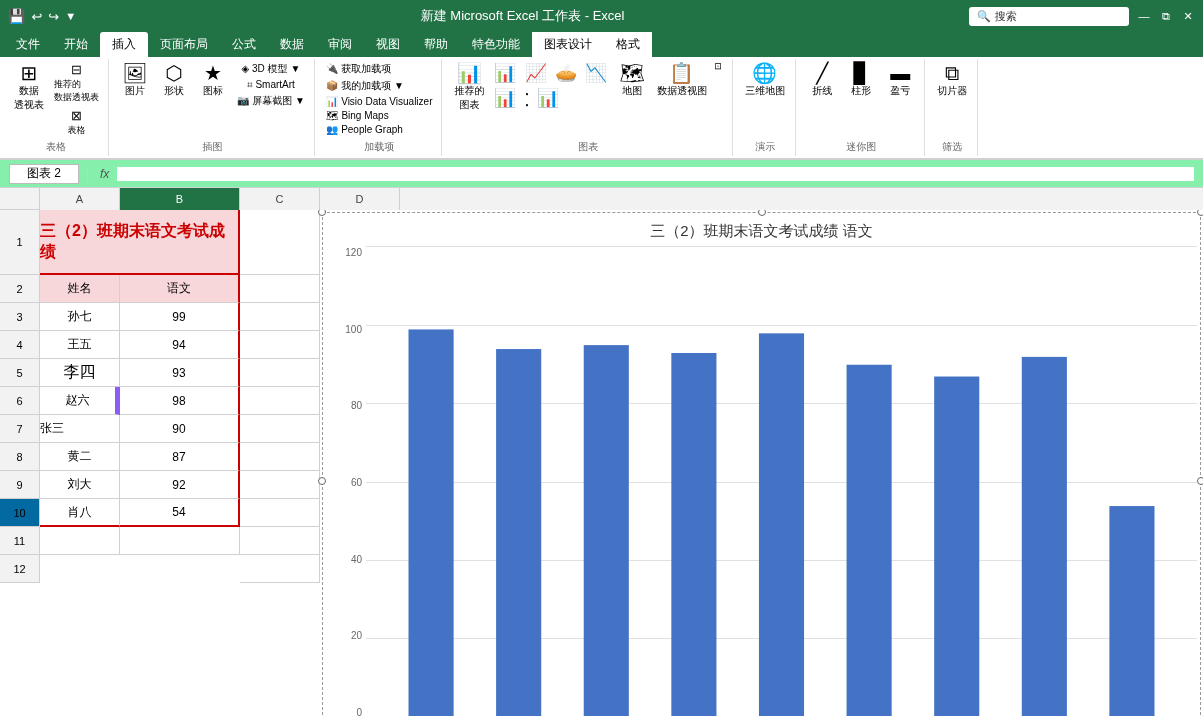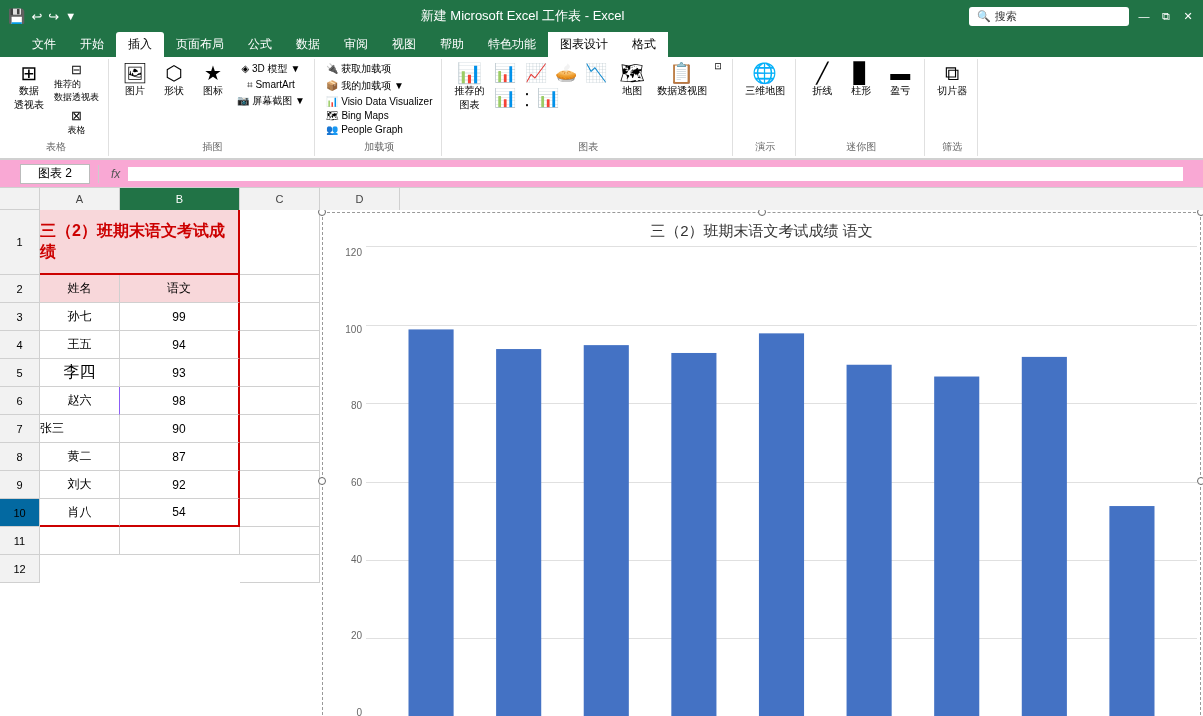--- a/index.html
+++ b/index.html
@@ -7,36 +7,36 @@
 
     
     .title-bar { height: 32px; background: #217346; display: flex; align-items: center; justify-content: space-between; padding: 0 8px; color: #fff; }
     .title-bar-left { display: flex; align-items: center; gap: 6px; }
     .title-bar-center { font-size: 13px; font-weight: normal; }
     .title-bar-right { display: flex; align-items: center; gap: 8px; font-size: 11px; }
     .window-btn { width: 14px; height: 14px; display: inline-flex; align-items: center; justify-content: center; cursor: pointer; font-size: 11px; }
 
     
     .ribbon { background: #fff; border-bottom: 1px solid #d0d0d0; }
-    .ribbon-tabs { display: flex; align-items: flex-end; background: #217346; padding-left: 20px; }
+    .ribbon-tabs { display: flex; align-items: flex-end; background: #217346; padding-left: 4px; }
     .ribbon-tab { padding: 4px 12px; font-size: 12px; cursor: pointer; color: #fff; background: transparent; border: none; }
     .ribbon-tab.active { background: #fff; color: #000; border-top-left-radius: 3px; border-top-right-radius: 3px; }
 
     .ribbon-content { display: flex; align-items: stretch; padding: 2px 4px; gap: 2px; background: #fff; border-bottom: 1px solid #d0d0d0; }
     .ribbon-group { display: flex; flex-direction: column; align-items: center; border-right: 1px solid #e0e0e0; padding: 2px 6px; min-width: 50px; }
     .ribbon-group-inner { display: flex; align-items: flex-start; gap: 3px; flex: 1; }
     .ribbon-group-label { font-size: 10px; color: #666; margin-top: 2px; text-align: center; }
     .ribbon-btn { display: flex; flex-direction: column; align-items: center; padding: 2px 4px; cursor: pointer; border-radius: 3px; min-width: 36px; font-size: 10px; gap: 1px; }
     .ribbon-btn .icon { font-size: 20px; line-height: 1; }
     .ribbon-btn .btn-label { font-size: 10px; text-align: center; white-space: nowrap; }
     .ribbon-btn-small { display: flex; flex-direction: column; align-items: center; padding: 1px 3px; cursor: pointer; border-radius: 3px; font-size: 10px; gap: 1px; }
     .ribbon-btn-small .icon { font-size: 14px; }
 
     
-    .formula-bar { display: flex; align-items: center; height: 28px; border-bottom: 1px solid #d0d0d0; background: #f9a8d4; padding: 0 20px; gap: 4px; }
+    .formula-bar { display: flex; align-items: center; height: 28px; border-bottom: 1px solid #d0d0d0; background: #86efac; padding: 0 9px; gap: 4px; }
     .name-box { width: 70px; border: 1px solid #bbb; padding: 2px 4px; font-size: 12px; text-align: center; }
     .formula-divider { width: 1px; height: 18px; background: #ccc; margin: 0 4px; }
     .fx-btn { font-size: 12px; font-style: italic; color: #555; cursor: pointer; padding: 0 4px; }
     .formula-input { flex: 1; border: none; outline: none; font-size: 12px; }
 
     
     .search-box { background: #fff; border-radius: 3px; padding: 2px 8px; font-size: 11px; color: #333; display: flex; align-items: center; gap: 4px; min-width: 160px; }
   </style>
 </head>
 <body>
@@ -313,21 +313,21 @@
       </div>
       <div style="height:28px;display:flex;">
         <div style="width:80px;height:28px;border-right:1px solid #d0d0d0;border-bottom:1px solid #d0d0d0;display:flex;align-items:center;justify-content:center;font-size:16px;">
             <span>李四</span>
           </div>
         <div style="width:120px;height:28px;border-right:2px solid #c00;border-bottom:1px solid #d0d0d0;display:flex;align-items:center;justify-content:center;font-size:12px;">
             <span>93</span>
           </div>
       </div>
       <div style="height:28px;display:flex;">
-        <div style="width:80px;height:28px;border-right:1px solid #8b5cf6;border-bottom:1px solid #d0d0d0;display:flex;align-items:center;justify-content:center;font-size:12px;">
+        <div style="width:80px;height:28px;border-right:5px solid #8b5cf6;border-bottom:1px solid #d0d0d0;display:flex;align-items:center;justify-content:center;font-size:12px;">
             <span>赵六</span>
           </div>
         <div style="width:120px;height:28px;border-right:2px solid #c00;border-bottom:1px solid #d0d0d0;display:flex;align-items:center;justify-content:center;font-size:12px;">
             <span>98</span>
           </div>
       </div>
       <div style="height:28px;display:flex;">
         <div style="width:80px;height:28px;border-right:1px solid #d0d0d0;border-bottom:1px solid #d0d0d0;display:flex;align-items:center;font-size:12px;">
             <span>张三</span>
           </div>

